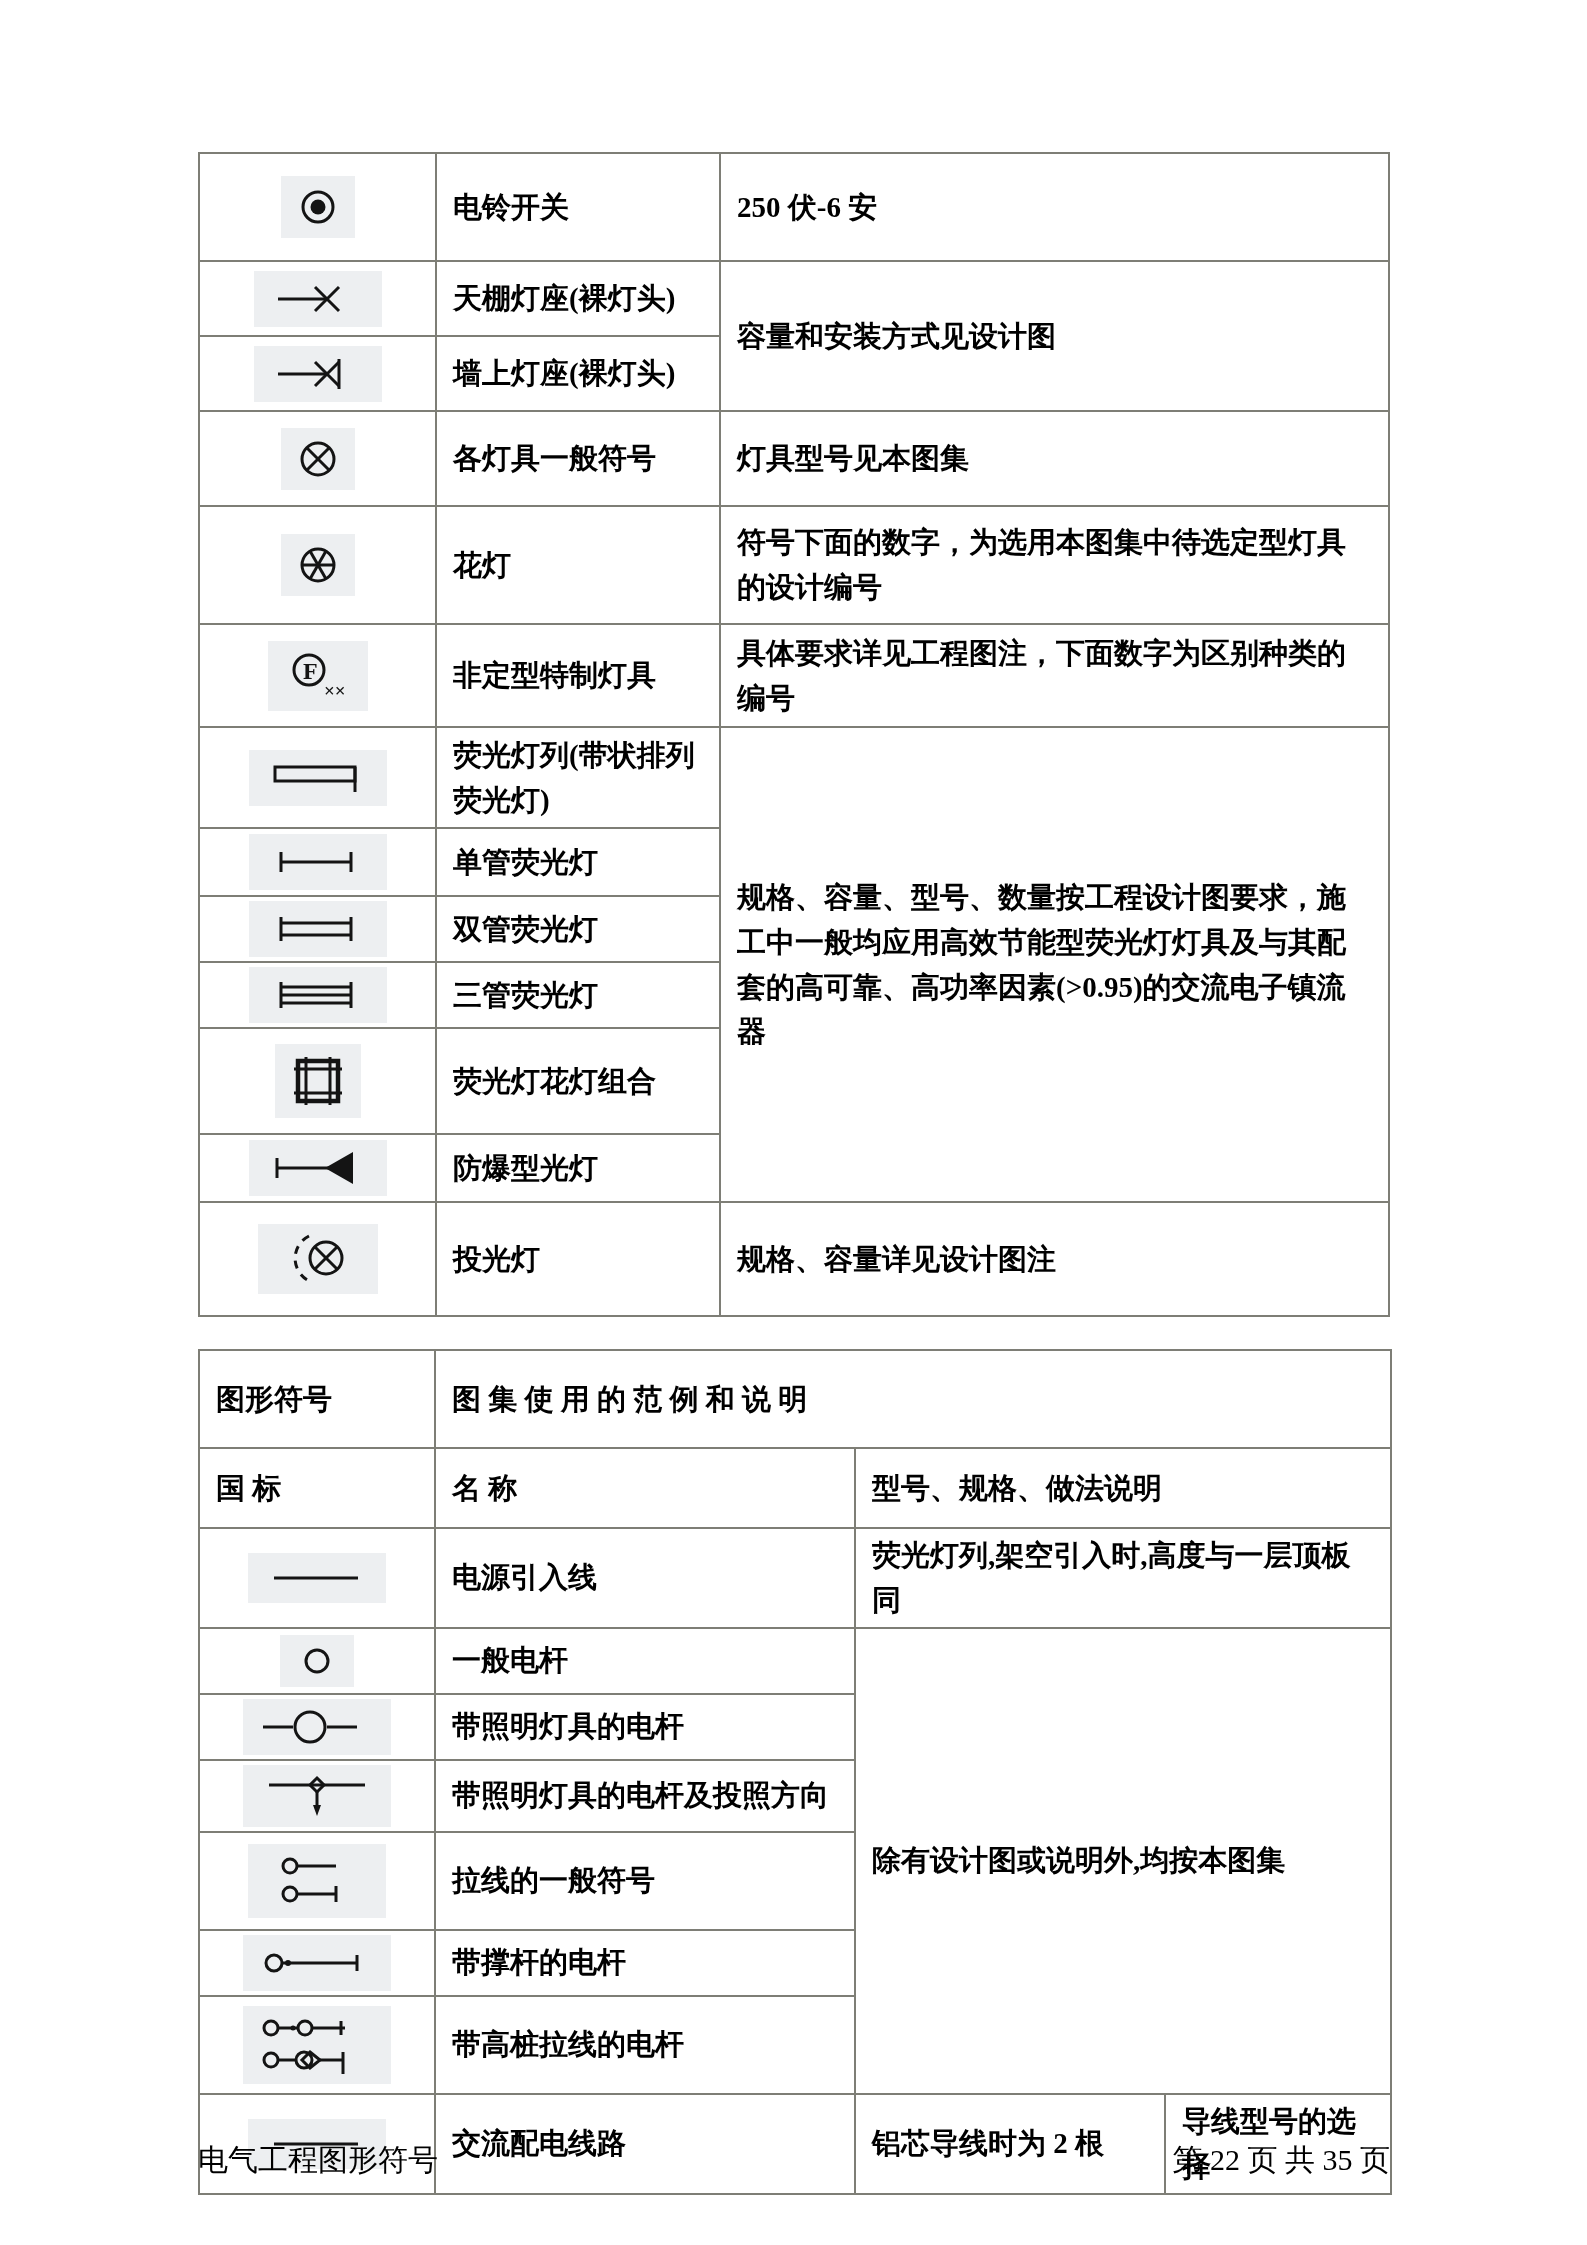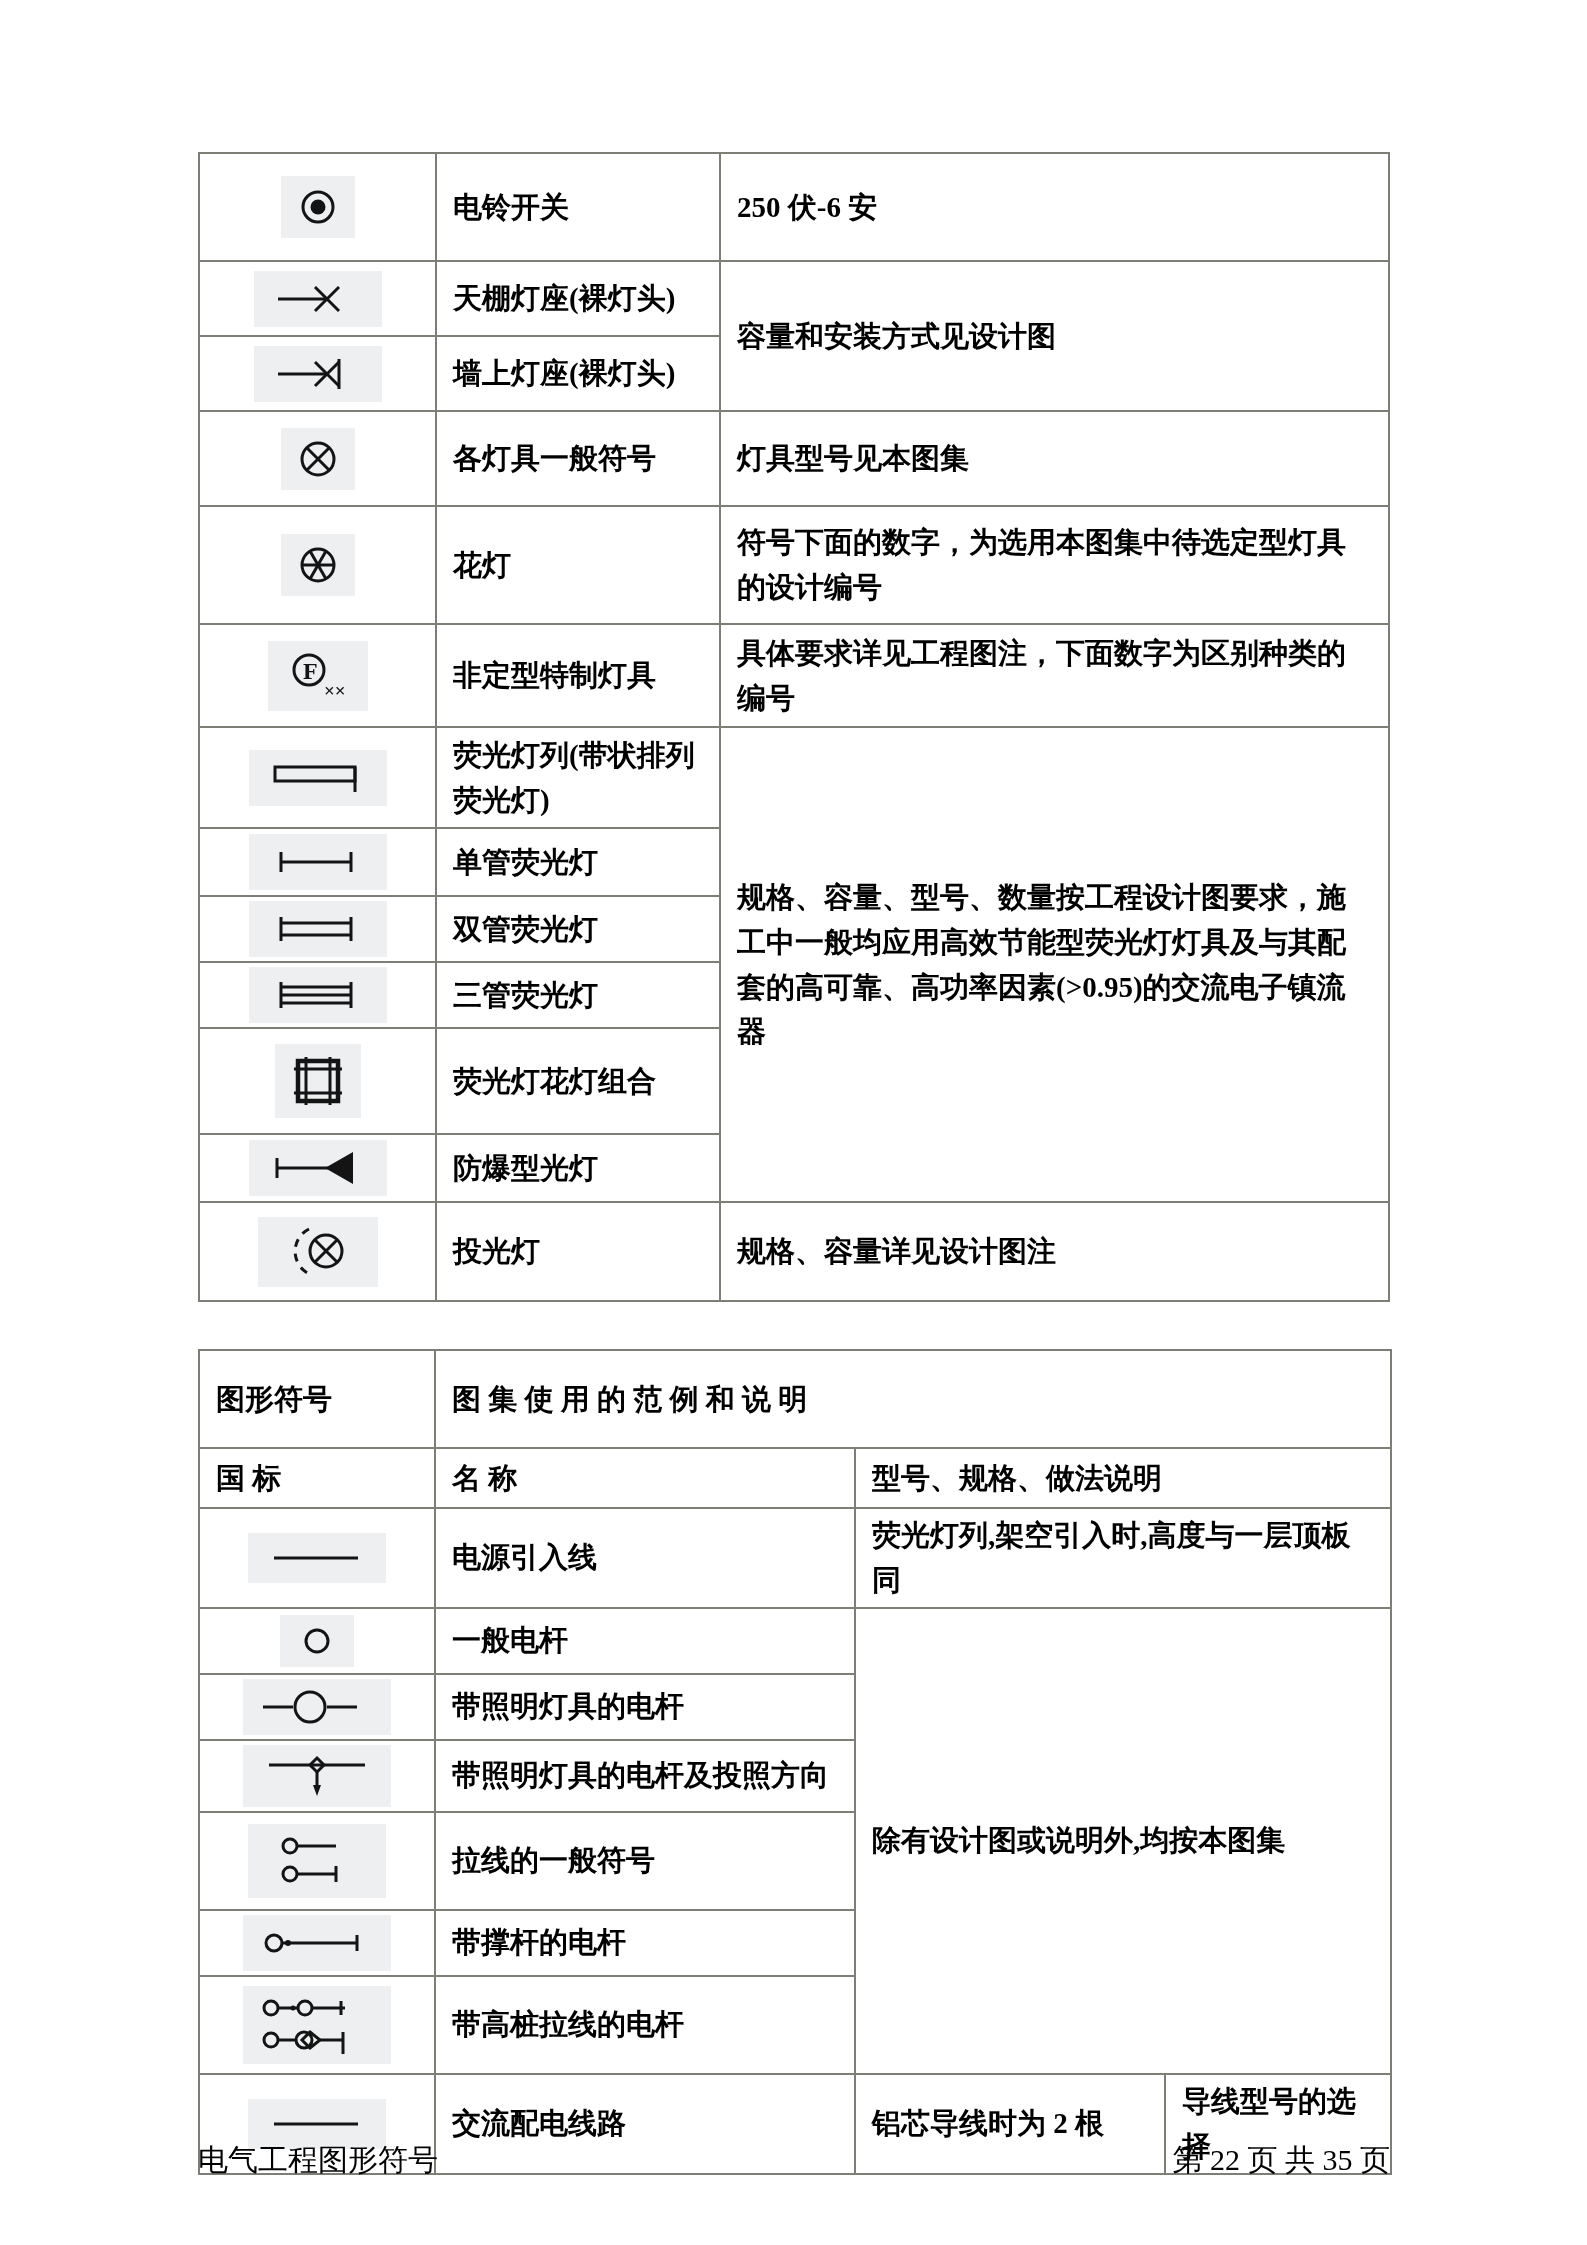--- a/index.html
+++ b/index.html
@@ -215,21 +215,21 @@
           <svg width="110" height="40" viewBox="0 0 110 40">
             <line class="stroke" x1="14" y1="10" x2="14" y2="30" stroke-width="4"></line>
             <line class="stroke" x1="14" y1="20" x2="66" y2="20" stroke-width="4"></line>
             <polygon class="fill" points="90,4 90,36 62,20"></polygon>
           </svg>
         </div>
       </td>
       <td class="name-cell">防爆型光灯</td>
     </tr>
 
-    <tr style="height:99px">
+    <tr style="height:114px">
       <td class="sym-cell">
         <div class="symbox">
           <svg width="92" height="54" viewBox="0 0 92 54">
             <circle class="stroke" cx="54" cy="26" r="16"></circle>
             <line class="stroke" x1="43" y1="15" x2="65" y2="37"></line>
             <line class="stroke" x1="65" y1="15" x2="43" y2="37"></line>
             <path class="stroke" d="M 37,4 A 25 25 0 0 0 35.5,48" stroke-dasharray="8 7"></path>
           </svg>
         </div>
       </td>
@@ -246,21 +246,21 @@
         <col style="width:310px">
         <col style="width:226px">
       </colgroup>
 
     <tbody>
         <tr style="height:98px">
       <td class="name-cell">图形符号</td>
       <td class="name-cell" colspan="3">图 集 使 用 的 范 例 和 说 明</td>
     </tr>
 
-    <tr style="height:60px">
+    <tr style="height:80px">
       <td class="name-cell">国  标</td>
       <td class="name-cell">名    称</td>
       <td class="name-cell" colspan="2">型号、规格、做法说明</td>
     </tr>
 
     <tr style="height:66px">
       <td class="sym-cell">
         <div class="symbox">
           <svg width="110" height="34" viewBox="0 0 110 34">
             <line class="stroke" x1="12" y1="17" x2="96" y2="17" stroke-width="5.5"></line>

